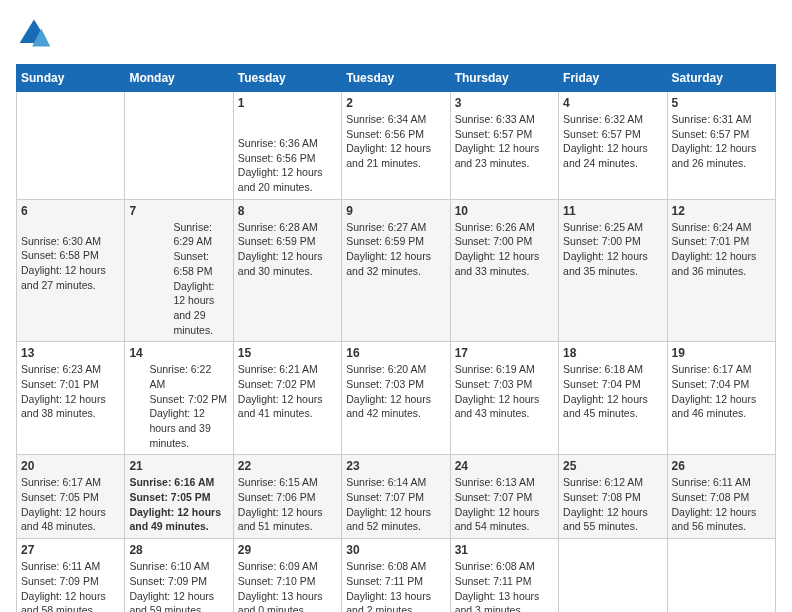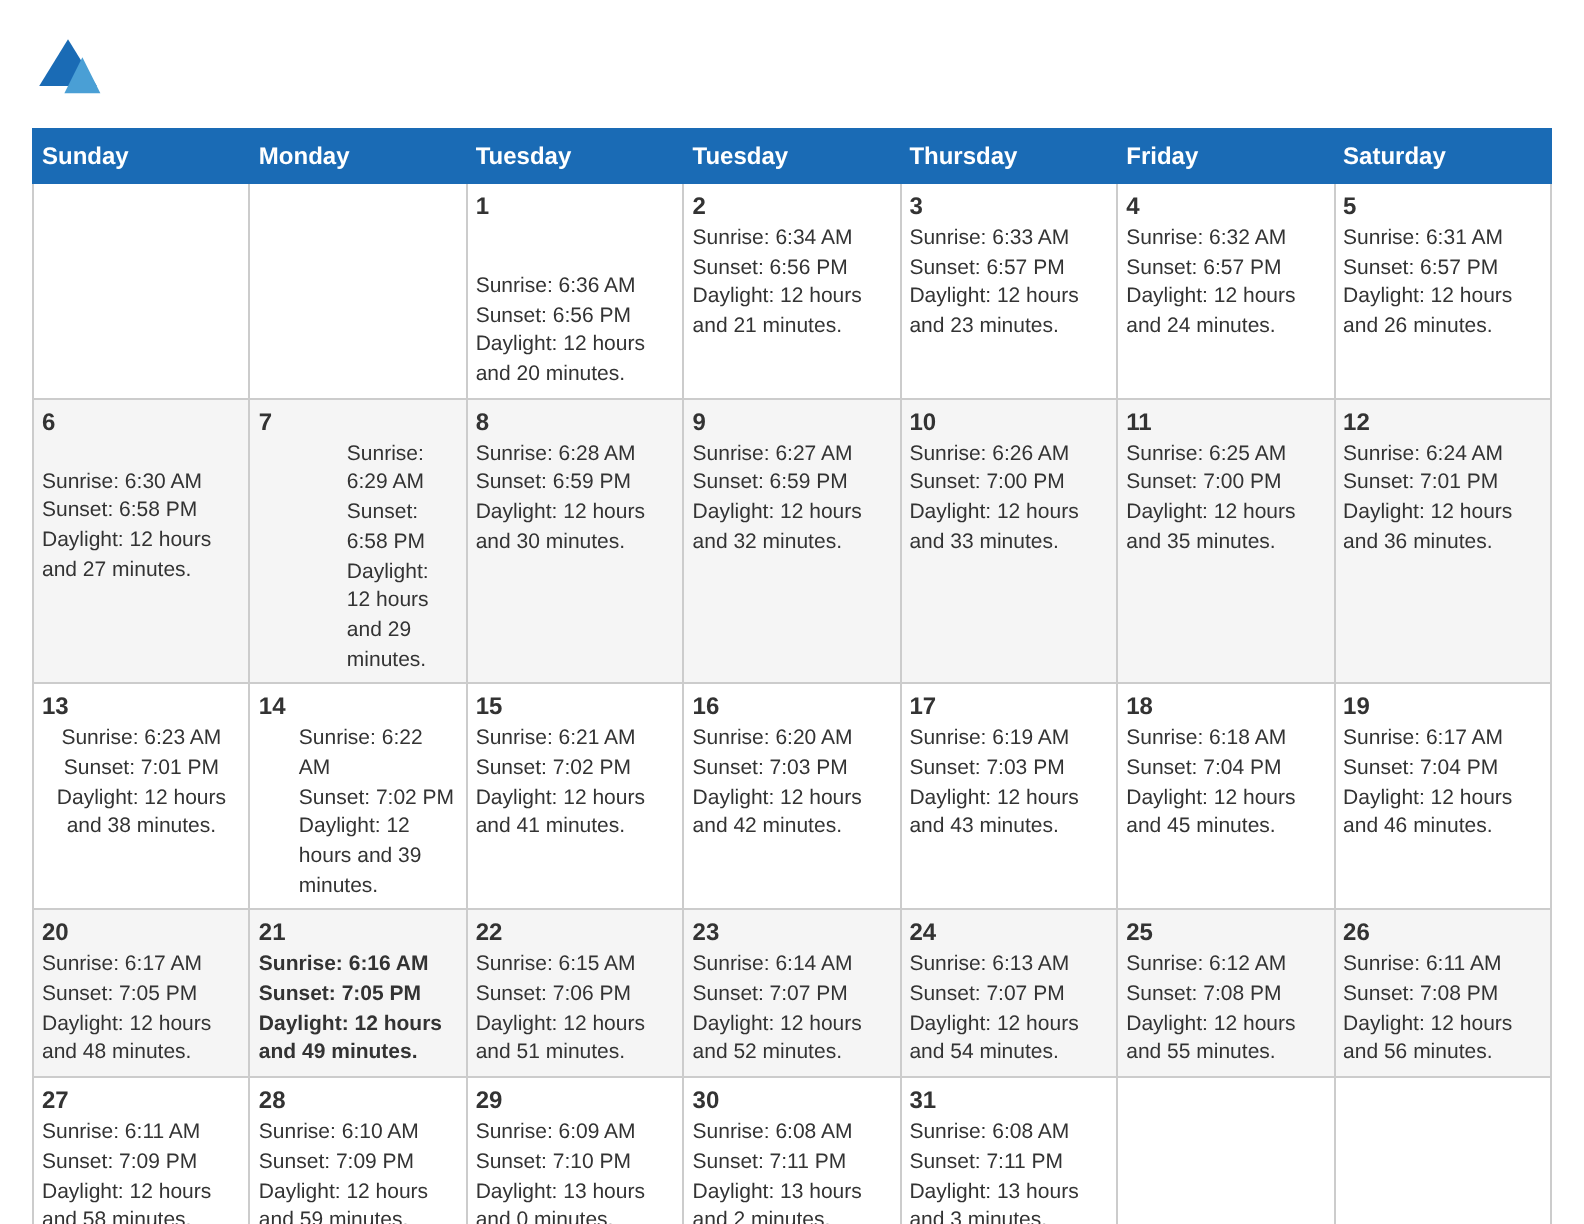--- a/index.html
+++ b/index.html
@@ -190,21 +190,21 @@
         <td>
           <span class="day-num">12</span>
           <div class="day-detail" style="white-space: pre-line;">Sunrise: 6:24 AM
 Sunset: 7:01 PM
 Daylight: 12 hours and 36 minutes.</div>
         </td>
       </tr>
       <tr>
         <td>
           <span class="day-num">13</span>
-          <div class="day-detail" style="white-space: pre-line; text-align: center;">Sunrise: 6:23 AM
+          <div class="day-detail" style="white-space: pre-line;">Sunrise: 6:23 AM
 Sunset: 7:01 PM
 Daylight: 12 hours and 38 minutes.</div>
         </td>
         <td>
           <span class="day-num">14</span>
           <div class="day-detail" style="white-space: pre-line; margin-left: 20px;">Sunrise: 6:22 AM
 Sunset: 7:02 PM
 Daylight: 12 hours and 39 minutes.</div>
         </td>
         <td>

